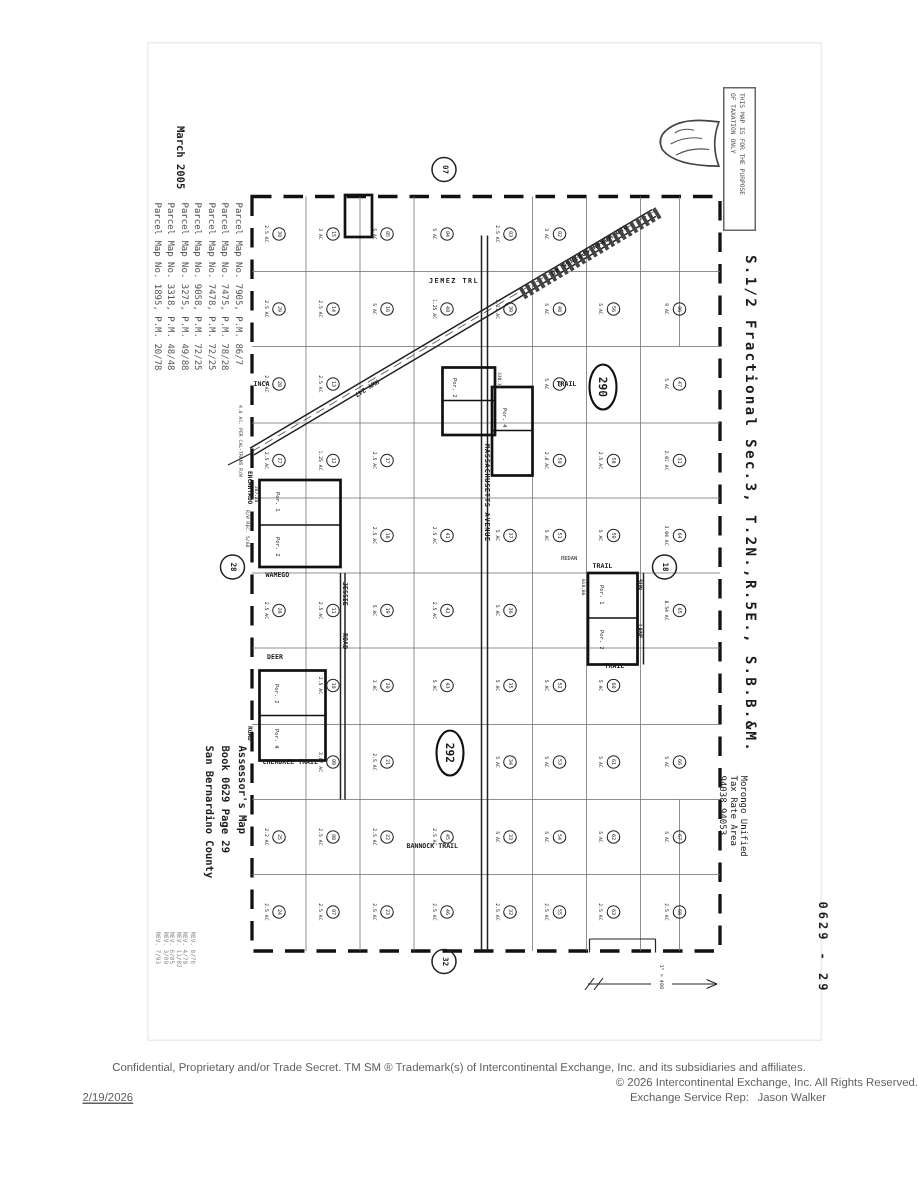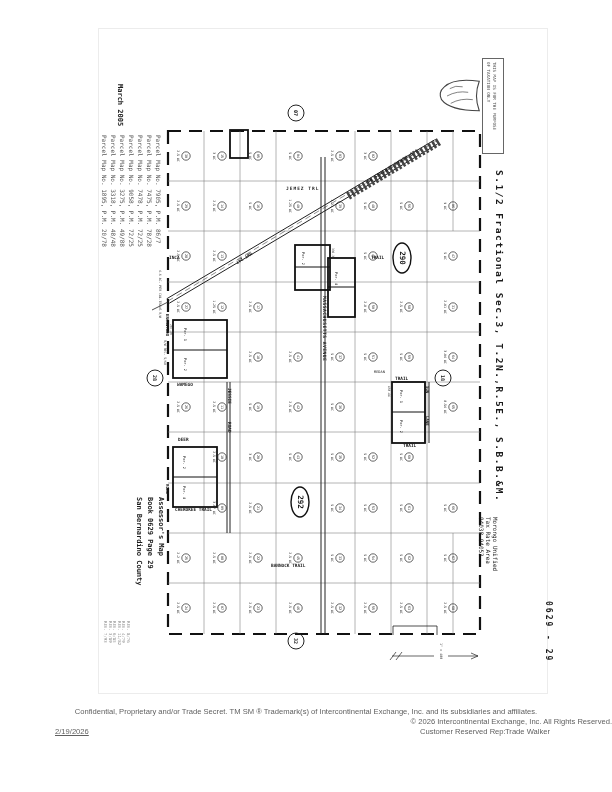--- a/index.html
+++ b/index.html
@@ -350,14 +350,14 @@
     <text x="261" y="290" font-size="3.6" fill="#1b1b1b" text-anchor="start" letter-spacing="0" font-weight="normal" dominant-baseline="central" transform="rotate(90 261 290)">Por. 1</text>
     <text x="261" y="320" font-size="3.6" fill="#1b1b1b" text-anchor="start" letter-spacing="0" font-weight="normal" dominant-baseline="central" transform="rotate(90 261 320)">Por. 2</text>
     <text x="163" y="152" font-size="3.6" fill="#1b1b1b" text-anchor="start" letter-spacing="0" font-weight="normal" dominant-baseline="central" transform="rotate(90 163 152)">Por. 2</text>
     <text x="196" y="172" font-size="3.6" fill="#1b1b1b" text-anchor="start" letter-spacing="0" font-weight="normal" dominant-baseline="central" transform="rotate(90 196 172)">Por. 4</text>
     <text x="301" y="543" font-size="3.4" fill="#333" text-anchor="start" letter-spacing="0" font-weight="normal" dominant-baseline="central" transform="rotate(90 301 543)">1" = 400'</text>
   </svg>
 
 <div class="f1">Confidential, Proprietary and/or Trade Secret.  TM SM  ® Trademark(s) of Intercontinental Exchange, Inc. and its subsidiaries and affiliates.</div>
 <div class="f2">© 2026 Intercontinental Exchange, Inc. All Rights Reserved.</div>
 <div class="fd">2/19/2026</div>
-<div class="fc">Customer Reserved Rep:</div>
-<div class="fn">Trade Walker</div>
+<div class="fc">Exchange Service Rep:</div>
+<div class="fn">Jason Walker</div>
 
 </body></html>

